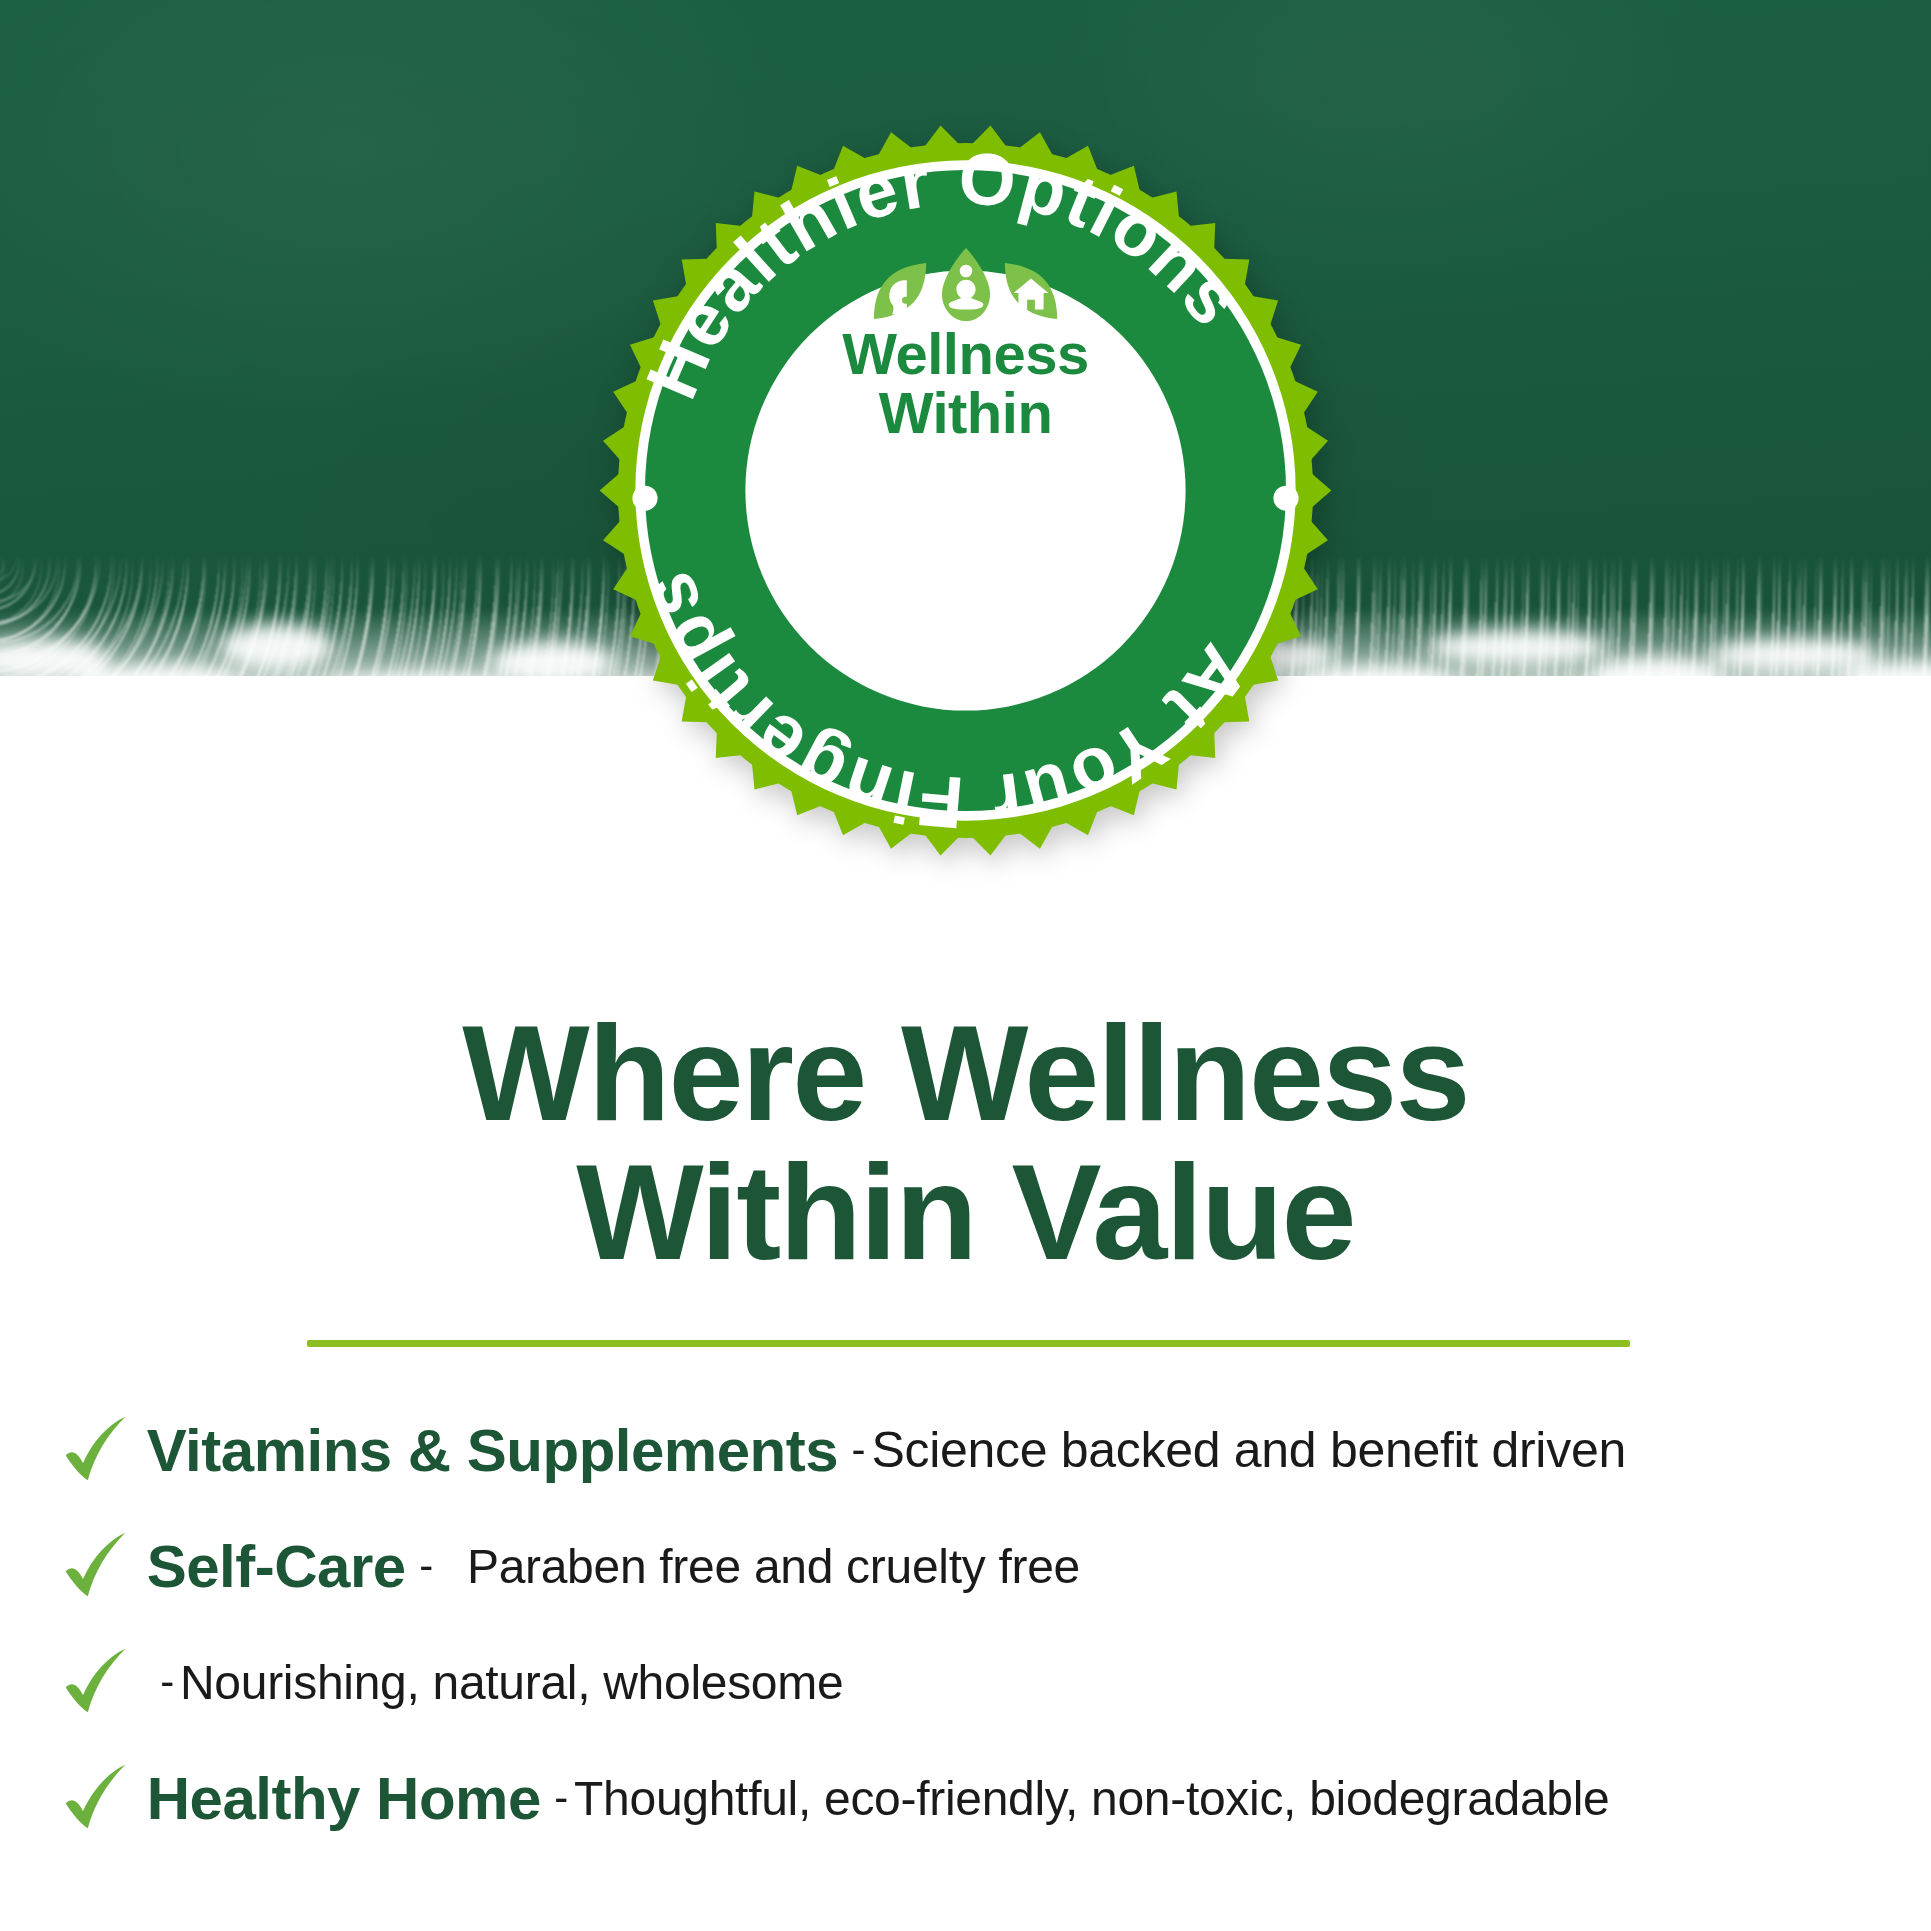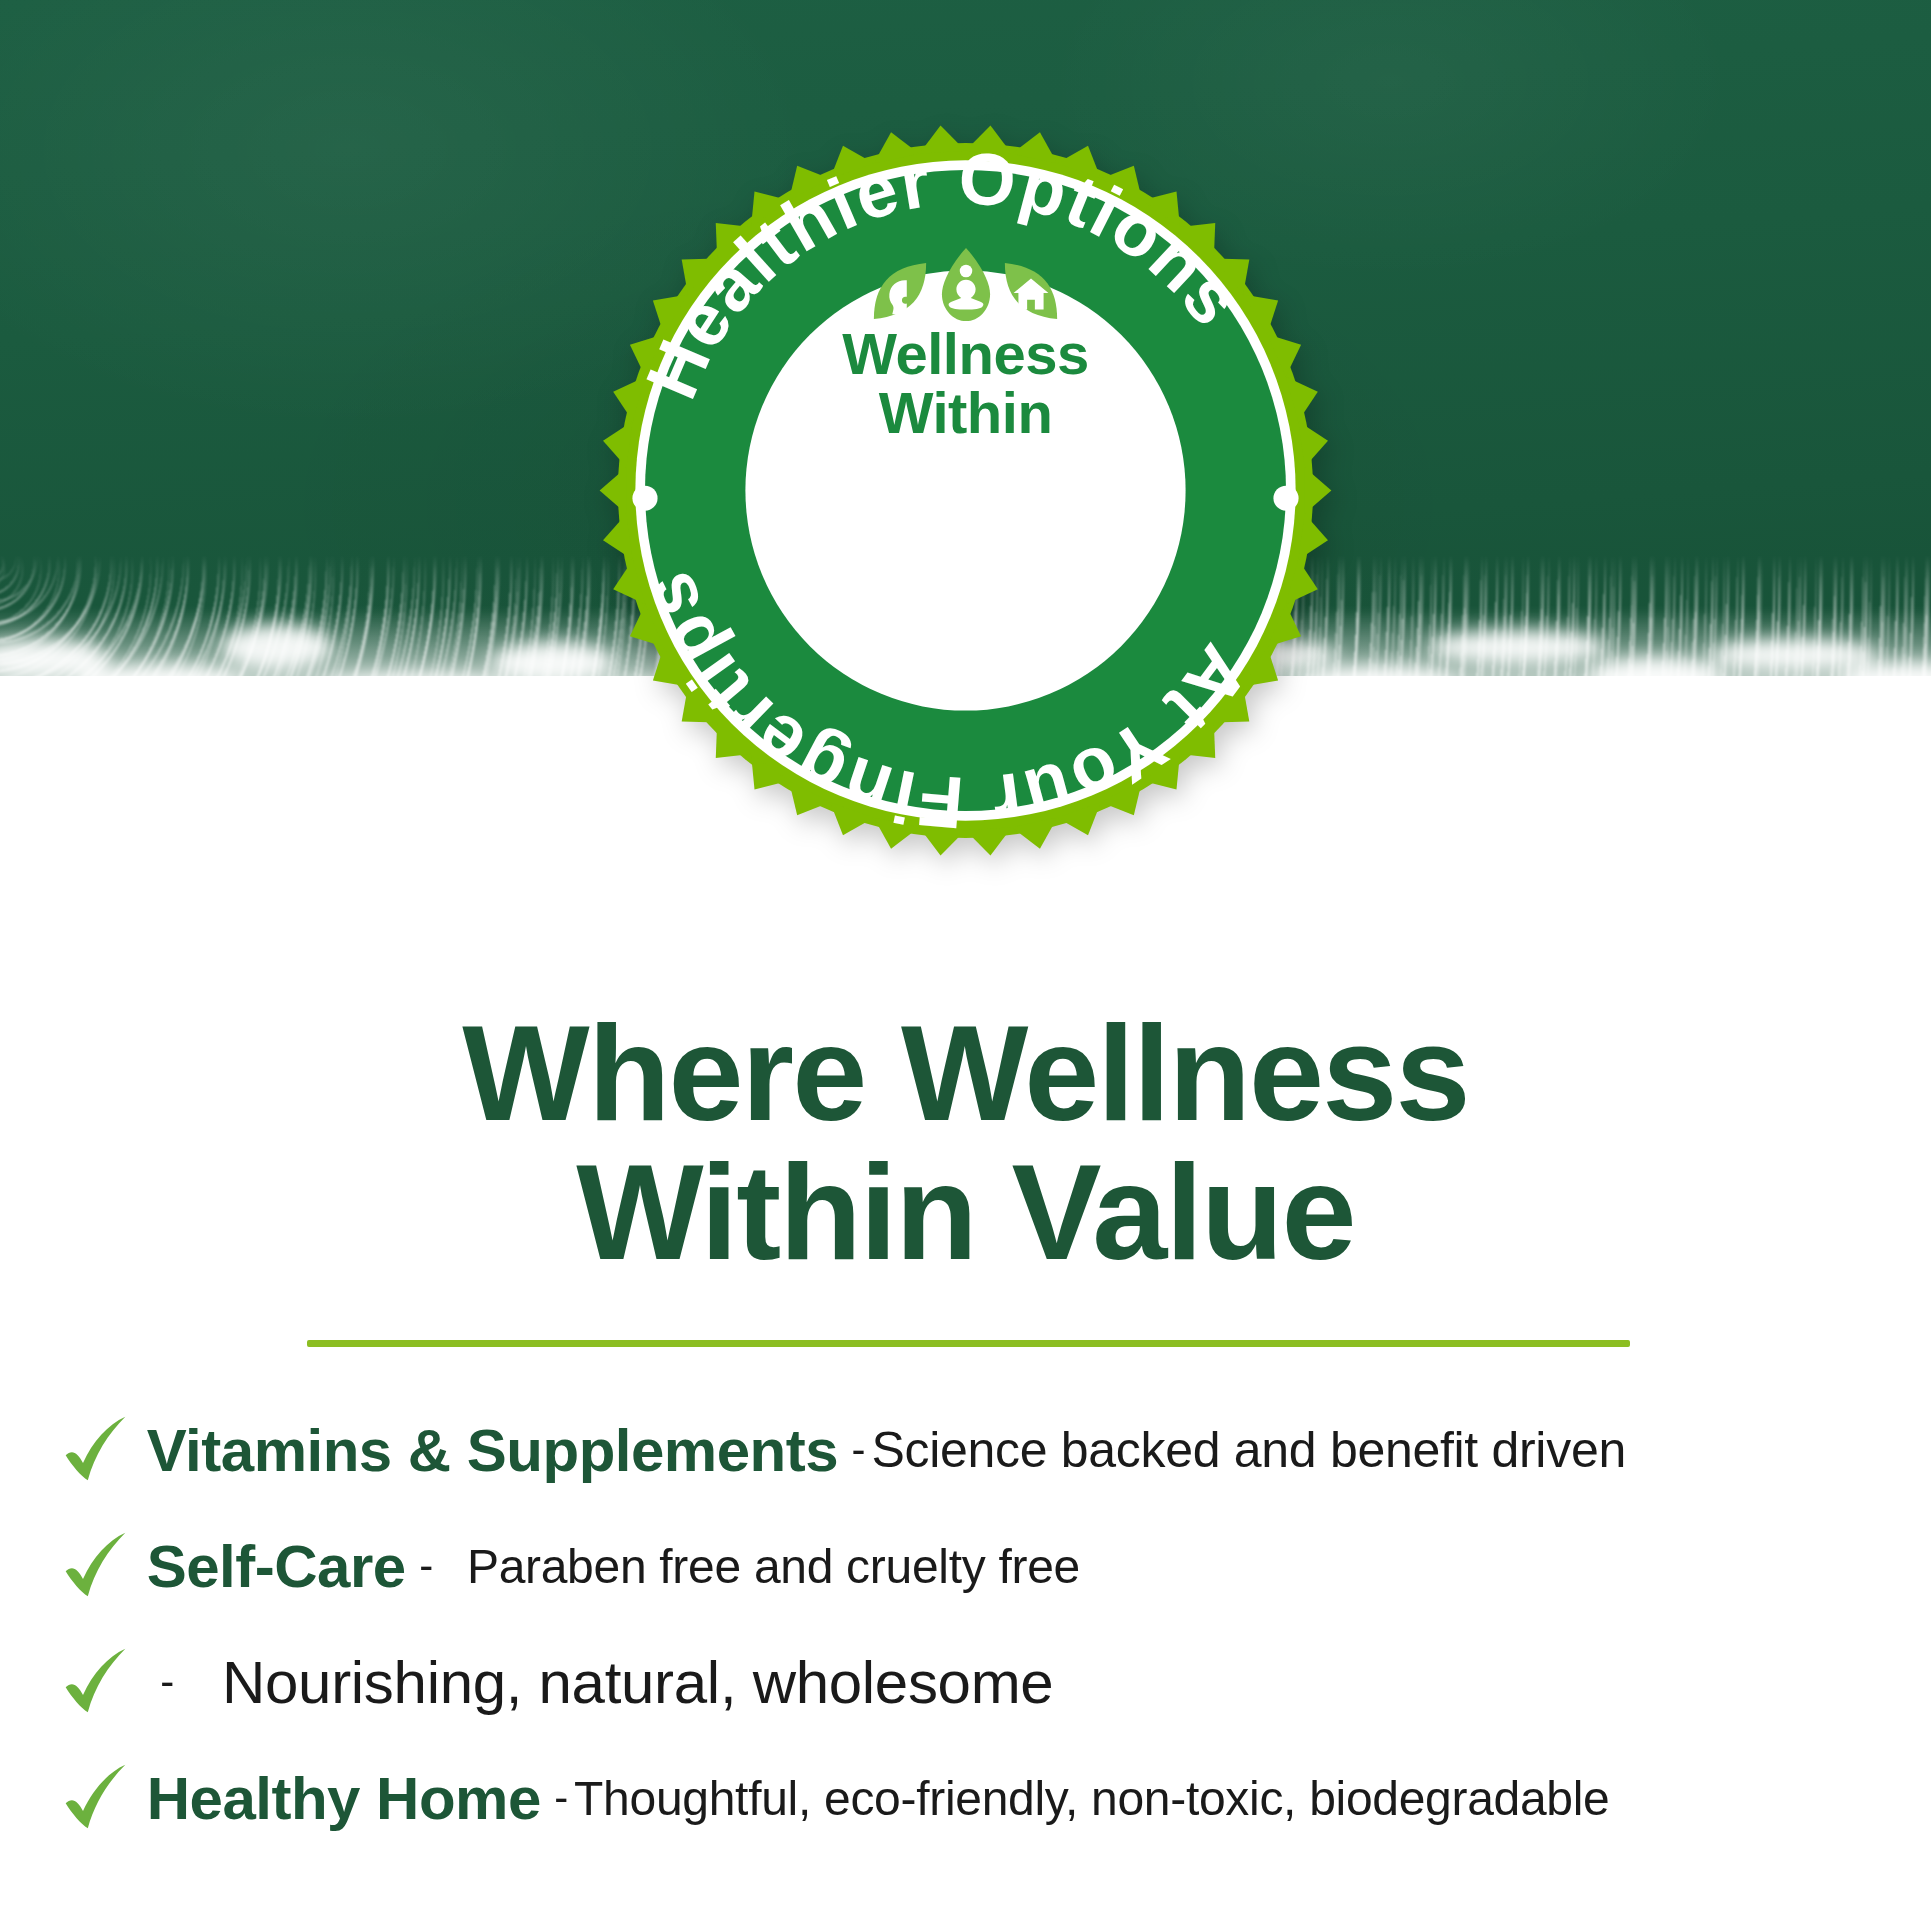--- a/index.html
+++ b/index.html
@@ -173,21 +173,21 @@
     white-space:nowrap;
   }
   .b-desc {
     color:#1a1a1a;
     font-size:50px;
     letter-spacing:-0.3px;
     white-space:nowrap;
   }
   .row-2 .b-title { font-size:60px; }
   .row-2 .b-desc  { font-size:48px;margin-left:28px; }
-  .row-3 .b-desc  { font-size:60px;margin-left:42px; }
+  .row-3 .b-desc  { font-size:48px; }
   .row-4 .b-title { font-size:60px; }
   .row-4 .b-desc  { font-size:48px; }
 </style>
 </head>
 <body>
 
 <div id="canvas">
 
   <div class="hero-band">
     <div class="hero-green"></div>

